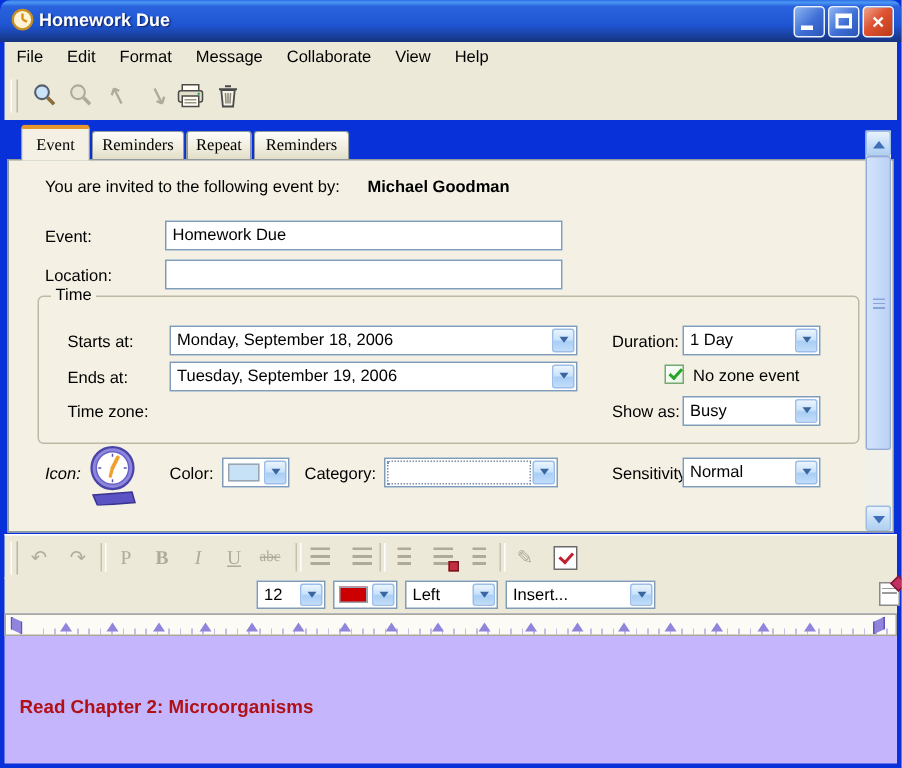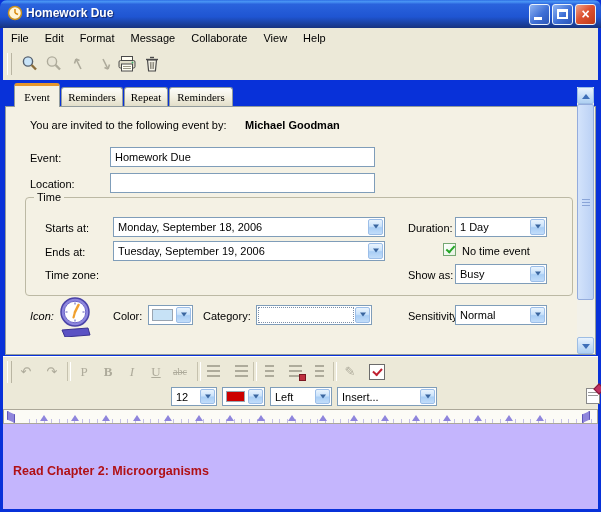--- a/index.html
+++ b/index.html
@@ -234,21 +234,21 @@
   </div>
 
   <span class="lbl" style="left:45px;top:246px;">Ends at:</span>
   <div class="combo" style="left:113px;top:241px;width:272px;">
     <span class="txt">Tuesday, September 19, 2006</span>
     <span class="btn"></span>
   </div>
   <span class="cb" style="left:443px;top:243px;">
       <span class="check"></span>
     </span>
-  <span class="lbl" style="left:462px;top:245px;">No time event</span>
+  <span class="lbl" style="left:462px;top:245px;">No zone event</span>
 
   <span class="lbl" style="left:45px;top:269px;">Time zone:</span>
   <span class="lbl" style="left:408px;top:269px;">Show as:</span>
   <div class="combo" style="left:455px;top:264px;width:92px;">
     <span class="txt">Busy</span>
     <span class="btn"></span>
   </div>
 
   <span class="lbl" style="left:30px;top:310px;font-style:italic;">Icon:</span>
   <svg class="clockbig" viewBox="0 0 38 42">

